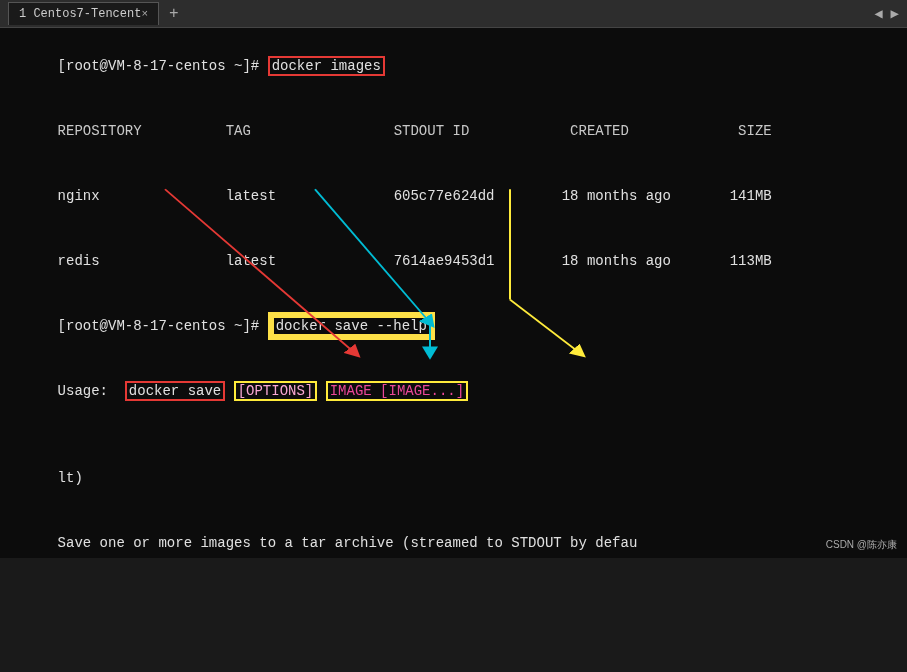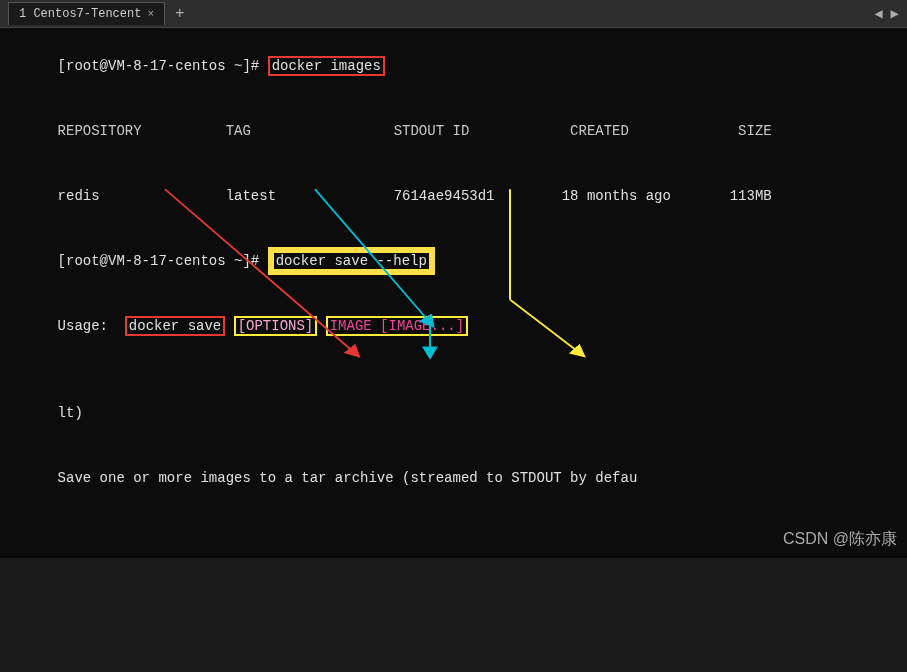--- a/index.html
+++ b/index.html
@@ -28,21 +28,20 @@
     }
     .tab {
       background: #1a1a1a;
       color: #ccc;
       font-size: 12px;
       padding: 4px 10px;
       border: 1px solid #555;
       border-bottom: none;
       display: flex;
       align-items: center;
-      gap: 6px;
     }
     .tab-close {
       color: #aaa;
       font-size: 11px;
       cursor: pointer;
     }
     .tab-add {
       color: #aaa;
       font-size: 16px;
       cursor: pointer;
@@ -110,21 +109,21 @@
       height: 100%;
       pointer-events: none;
     }
 
     
     .footer {
       position: absolute;
       bottom: 6px;
       right: 10px;
       color: #aaa;
-      font-size: 16px;
+      font-size: 10px;
       font-family: Arial, sans-serif;
     }
     .header-row { color: #c8c8c8; }
   </style>
 </head>
 <body>
 
 <div>
   <div class="titlebar">
     <div class="titlebar-left">
@@ -144,20 +143,23 @@
 <div class="terminal">
 
   <div class="line">
     <span class="prompt">[root@VM-8-17-centos ~]# </span><span class="cmd-highlight">docker images</span>
   </div>
 
   <div class="line header-row">
     <span>REPOSITORY          TAG                 STDOUT ID            CREATED             SIZE</span>
   </div>
 
+  <div class="line">
+    <span>nginx               latest              605c77e624dd        18 months ago       141MB</span>
+  </div>
 
   <div class="line">
     <span>redis               latest              7614ae9453d1        18 months ago       113MB</span>
   </div>
 
   <div class="line">
     <span class="prompt">[root@VM-8-17-centos ~]# </span><span class="docker-save-help-box">docker save --help</span>
   </div>
 
   <div class="line">

